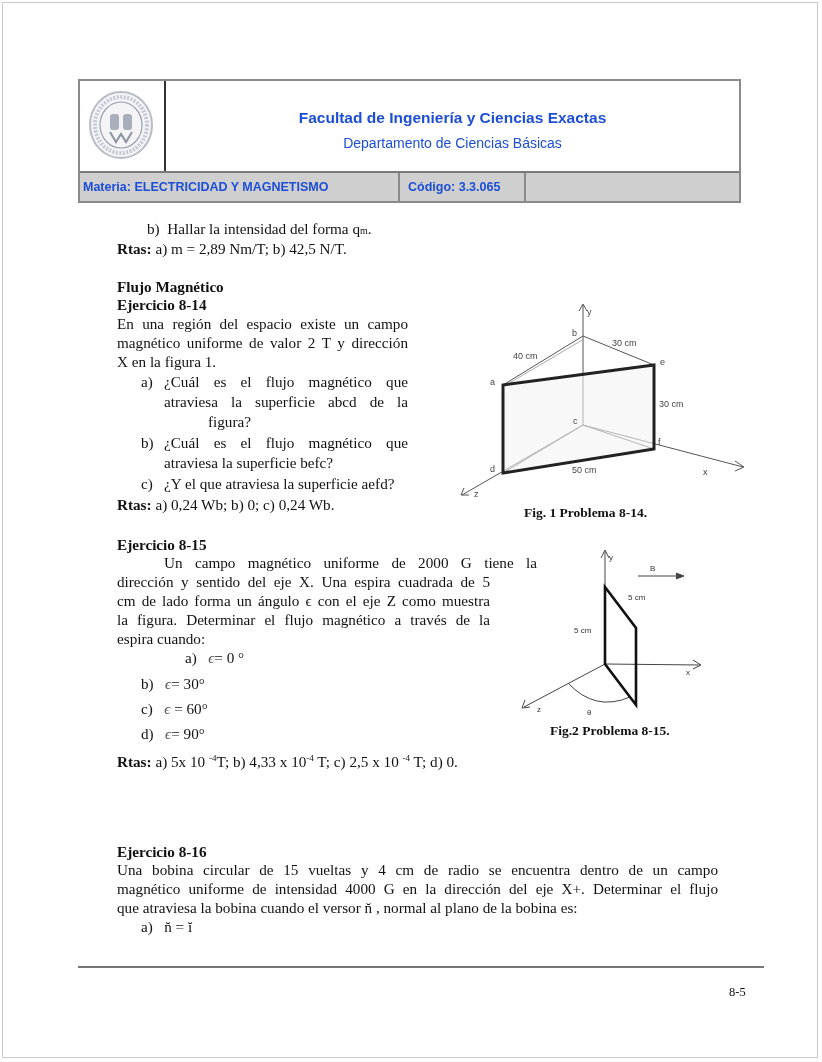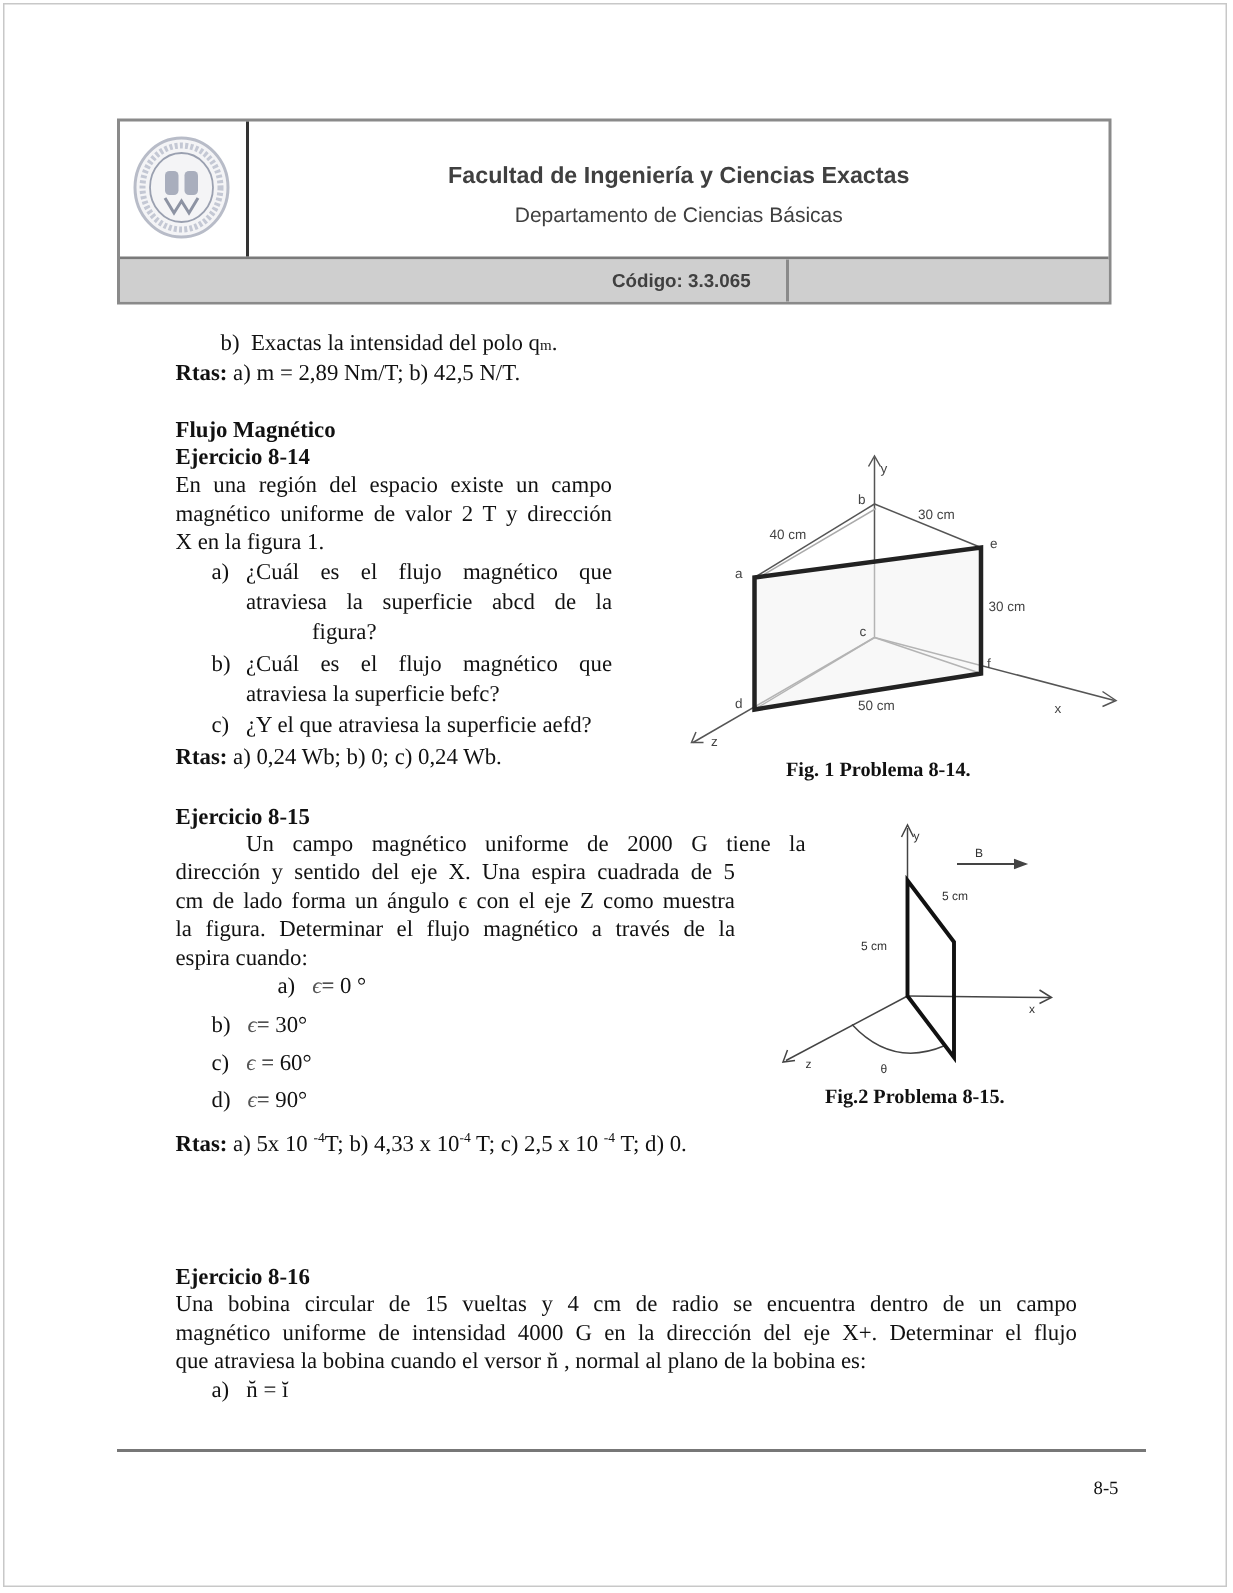--- a/index.html
+++ b/index.html
@@ -2,21 +2,21 @@
 <html><head>
   <meta charset="utf-8">
   <style>
     html, body { margin: 0; padding: 0; background: #ffffff; }
     body { width: 822px; height: 1062px; position: relative; overflow: hidden; }
     .page-frame {
       position: absolute; left: 2px; top: 2px; width: 816px; height: 1056px;
       border: 1px solid #c8c8c8; box-sizing: border-box; background: #fff;
     }
     .serif { font-family: "Liberation Serif", "DejaVu Serif", serif; color: #111; }
-    .sans { font-family: "Liberation Sans", "DejaVu Sans", sans-serif; color: #404040; }
+    .sans { font-family: "Liberation Sans", "DejaVu Sans", sans-serif; color: #1d4ed8; }
 
     
     .hdr { position: absolute; left: 78px; top: 79px; width: 663px; height: 124px;
       border: 2px solid #8a8a8a; box-sizing: border-box; }
     .hdr-top { position: absolute; left: 0; top: 0; width: 659px; height: 90px; border-bottom: 2px solid #7a7a7a; }
     .logo-cell { position: absolute; left: 0; top: 0; width: 84px; height: 90px; border-right: 2px solid #333; }
     .logo { position: absolute; left: 8px; top: 9px; width: 66px; height: 70px; }
     .title-cell { position: absolute; left: 86px; top: 0; width: 573px; height: 90px; text-align: center; }
     .title { position: absolute; left: 0; right: 0; top: 28px; font-size: 15.5px; font-weight: bold; }
     .subtitle { position: absolute; left: 0; right: 0; top: 54px; font-size: 14px; }
@@ -55,27 +55,28 @@
         <rect x="35" y="24" width="9" height="16" rx="3" fill="#a9aebd"></rect>
         <path d="M22 42 L28 52 L33 44 L38 52 L44 42" fill="none" stroke="#8d93a3" stroke-width="2"></path>
       </svg>
     </div>
     <div class="title-cell">
       <div class="title sans">Facultad de Ingeniería y Ciencias Exactas</div>
       <div class="subtitle sans">Departamento de Ciencias Básicas</div>
     </div>
   </div>
   <div class="hdr-bot">
+    <div class="hb-cell hb1 sans">Materia: ELECTRICIDAD Y MAGNETISMO</div>
     <div class="hb-cell hb2 sans">Código: 3.3.065</div>
     <div class="hb-cell hb3 sans"></div>
   </div>
 </div>
 
 <div class="t serif" style="left:147px; top:219px;">
-  <span>b)</span>&nbsp;&nbsp;<span>Exactas la intensidad del polo q</span><span class="sub-small">m</span><span>.</span>
+  <span>b)</span>&nbsp;&nbsp;<span>Hallar la intensidad del forma q</span><span class="sub-small">m</span><span>.</span>
 </div>
 <div class="t serif" style="left:117px; top:239px;">
   <span class="b">Rtas:</span><span> a) m = 2,89 Nm/T; b) 42,5 N/T.</span>
 </div>
 
 <div class="t serif b" style="left:117px; top:277px;">Flujo Magnético</div>
 
 <div class="t serif b" style="left:117px; top:295px;">Ejercicio 8-14</div>
 <div class="t serif just" style="left:117px; top:314px; width:291px;">En una región del espacio existe un campo</div>
 <div class="t serif just" style="left:117px; top:333px; width:291px;">magnético uniforme de valor 2 T y dirección</div>

